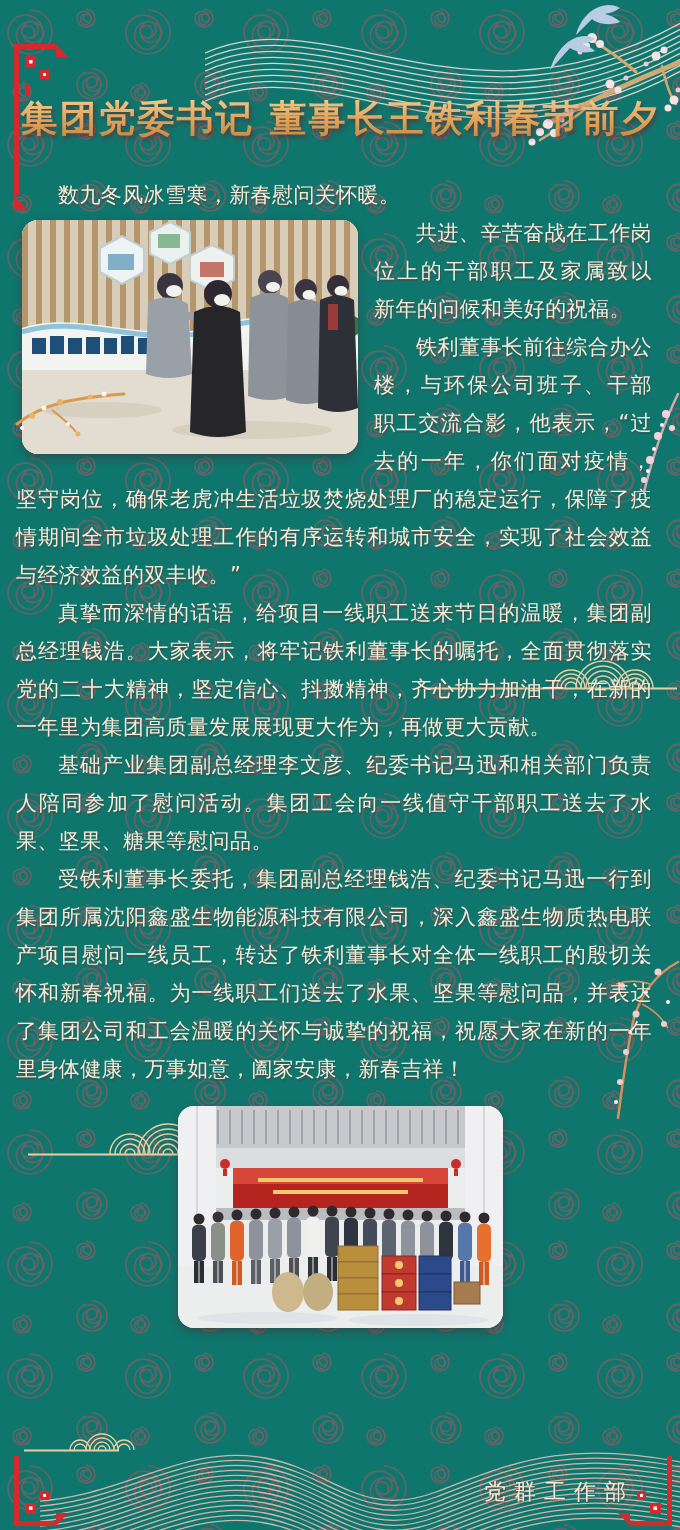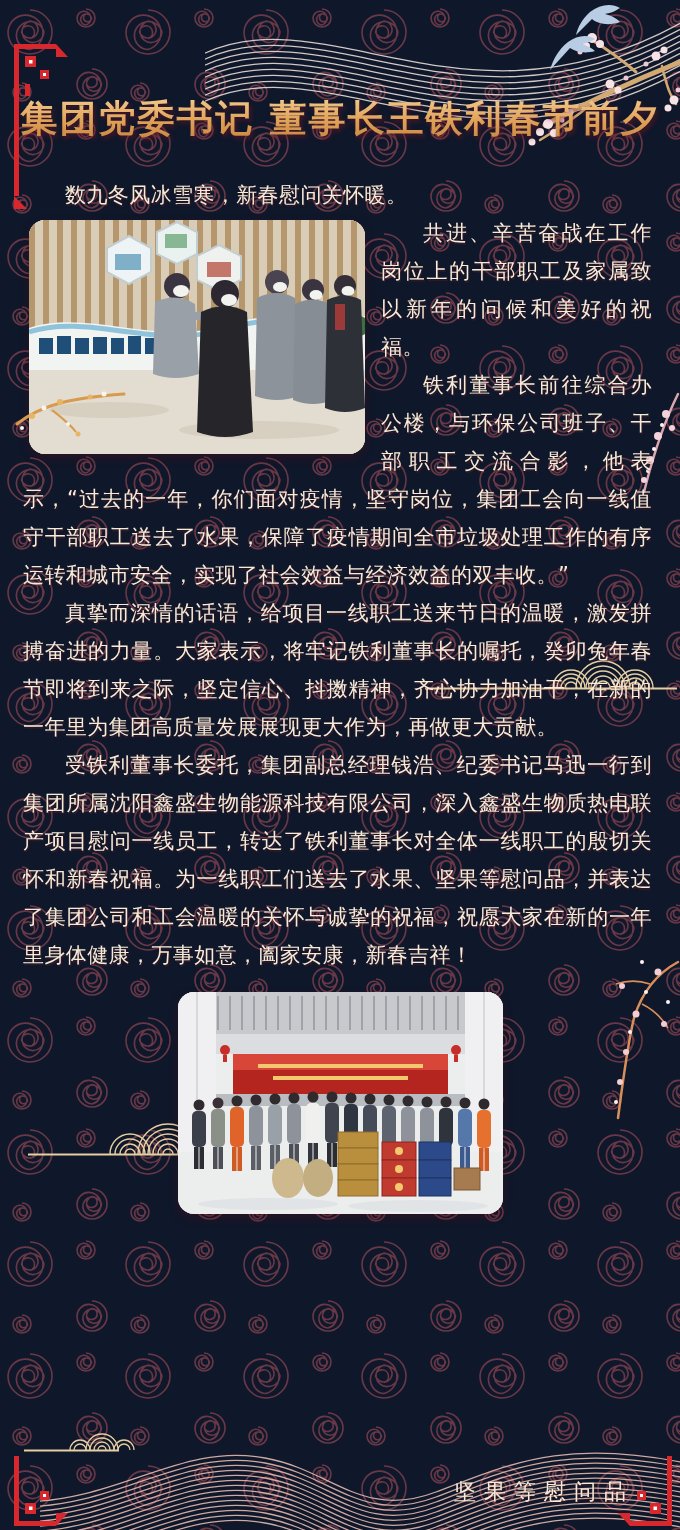--- a/index.html
+++ b/index.html
@@ -1,29 +1,29 @@
 <!DOCTYPE html>
 <html><head>
 <meta charset="utf-8">
 <style>
   html,body{margin:0;padding:0;}
   body{font-family:"DejaVu Sans",sans-serif;}
-  .page{position:relative;width:680px;height:1530px;overflow:hidden;background:#0f172a;}
+  .page{position:relative;width:680px;height:1530px;overflow:hidden;background:#0f766e;}
   .bg-pattern{position:absolute;left:0;top:0;z-index:0;}
   .deco{position:absolute;z-index:1;}
   .deco.front{z-index:3;}
   .title-wrap{position:relative;z-index:2;padding-top:92px;text-align:center;}
   .title-line{font-size:37px;font-weight:bold;letter-spacing:2px;line-height:54px;
     color:#dfa35b;text-shadow:2px 3px 3px rgba(116,22,34,.65);}
   @supports ((-webkit-background-clip:text) or (background-clip:text)){
     .title-line{background:linear-gradient(180deg,#f2cd8e 8%,#dfa056 55%,#c07f3c 100%);
       -webkit-background-clip:text;background-clip:text;color:transparent;text-shadow:none;
       filter:drop-shadow(2px 3px 2px rgba(116,22,34,.55));}
   }
-  .article{position:relative;z-index:2;margin:30px 28px 0 23px;
+  .article{position:relative;z-index:2;margin:30px 28px 0 16px;
     font-size:21px;line-height:38px;color:#f6ecd7;letter-spacing:.4px;
     text-shadow:1px 1.5px 1px rgba(120,30,40,.35);text-align:justify;}
   .article p{margin:0;text-indent:2em;}
   .photo-frame{border-radius:16px;overflow:hidden;box-shadow:0 4px 10px rgba(90,15,25,.35);
     background:#e8e0d2;}
   .photo-1{float:left;width:336px;height:234px;margin:6px 16px 8px 6px;}
   .photo-2{position:relative;z-index:4;width:325px;height:222px;margin:18px auto 0;}
   .photo-frame svg{display:block;}
   .signature{position:absolute;z-index:4;top:1477px;right:46px;
     font-size:22px;letter-spacing:8px;color:#f6ecd7;
@@ -311,22 +311,23 @@
               <circle cx="316" cy="66" r="11" fill="#332e38"></circle>
               <ellipse cx="319" cy="71" rx="6.5" ry="5" fill="#f2f2ee"></ellipse>
               <path d="M298,80 q18,-9 34,0 l4,108 q-20,8 -40,0 z" fill="#2e3038"></path>
               <rect x="306" y="84" width="10" height="26" fill="#9c3a3a"></rect>
             </g>
         </g>
       </svg>
     </div>
 
     <p>共进、辛苦奋战在工作岗位上的干部职工及家属致以新年的问候和美好的祝福。</p>
-    <p>铁利董事长前往综合办公楼，与环保公司班子、干部职工交流合影，他表示，“过去的一年，你们面对疫情，坚守岗位，集团工会向一线值守干部职工送去了水果，保障了疫情期间全市垃圾处理工作的有序运转和城市安全，实现了社会效益与经济效益的双丰收。”</p>
-    <p>真挚而深情的话语，给项目一线职工送来节日的温暖，激发拼搏奋进的力量。大家表示，将牢记铁利董事长的嘱托，癸卯兔年春节即将到来之际，坚定信心、抖擞精神，齐心协力加油干，在新的一年里为集团高质量发展展现更大作为，再做更大贡献。</p>
+    <p>铁利董事长前往综合办公楼，与环保公司班子、干部职工交流合影，他表示，“过去的一年，你们面对疫情，坚守岗位，确保老虎冲生活垃圾焚烧处理厂的稳定运行，保障了疫情期间全市垃圾处理工作的有序运转和城市安全，实现了社会效益与经济效益的双丰收。”</p>
+    <p>真挚而深情的话语，给项目一线职工送来节日的温暖，集团副总经理钱浩。大家表示，将牢记铁利董事长的嘱托，全面贯彻落实党的二十大精神，坚定信心、抖擞精神，齐心协力加油干，在新的一年里为集团高质量发展展现更大作为，再做更大贡献。</p>
+    <p>基础产业集团副总经理李文彦、纪委书记马迅和相关部门负责人陪同参加了慰问活动。集团工会向一线值守干部职工送去了水果、坚果、糖果等慰问品。</p>
     <p>受铁利董事长委托，集团副总经理钱浩、纪委书记马迅一行到集团所属沈阳鑫盛生物能源科技有限公司，深入鑫盛生物质热电联产项目慰问一线员工，转达了铁利董事长对全体一线职工的殷切关怀和新春祝福。为一线职工们送去了水果、坚果等慰问品，并表达了集团公司和工会温暖的关怀与诚挚的祝福，祝愿大家在新的一年里身体健康，万事如意，阖家安康，新春吉祥！</p>
   </div>
 
   <div class="photo-frame photo-2" aria-label="慰问组与鑫盛项目一线员工同慰问品合影">
     <svg width="325" height="222" viewBox="0 0 325 222">
       <rect width="325" height="222" fill="#eceded"></rect>
       <rect width="325" height="42" fill="#c7c9cd"></rect>
       <g stroke="#9fa2a7" stroke-width="2">
         <line x1="40" y1="4" x2="40" y2="38"></line>
           <line x1="52" y1="4" x2="52" y2="38"></line>
@@ -562,15 +563,15 @@
         <polygon points="48,4 60,17 48,17"></polygon>
         <rect x="6" y="4" width="5" height="70"></rect>
         <rect x="17" y="16" width="11" height="11"></rect>
         <rect x="32" y="30" width="9" height="9"></rect>
       </g>
       <rect x="21" y="20" width="3.5" height="3.5" fill="#fff"></rect>
       <rect x="35" y="33" width="3" height="3" fill="#fff"></rect>
     </g>
   </svg>
 
-  <div class="signature">坚果等慰问品</div>
+  <div class="signature">党群工作部</div>
 
 </div>
 
 </body></html>

